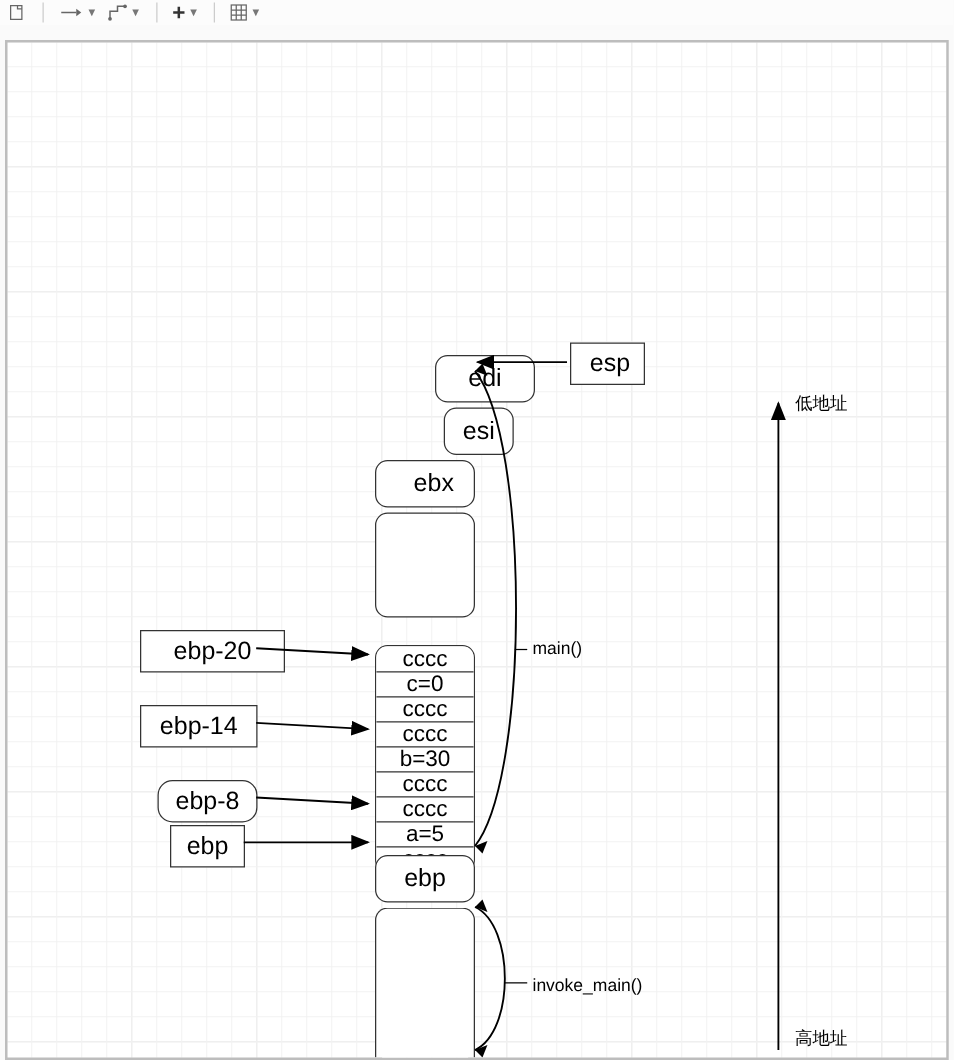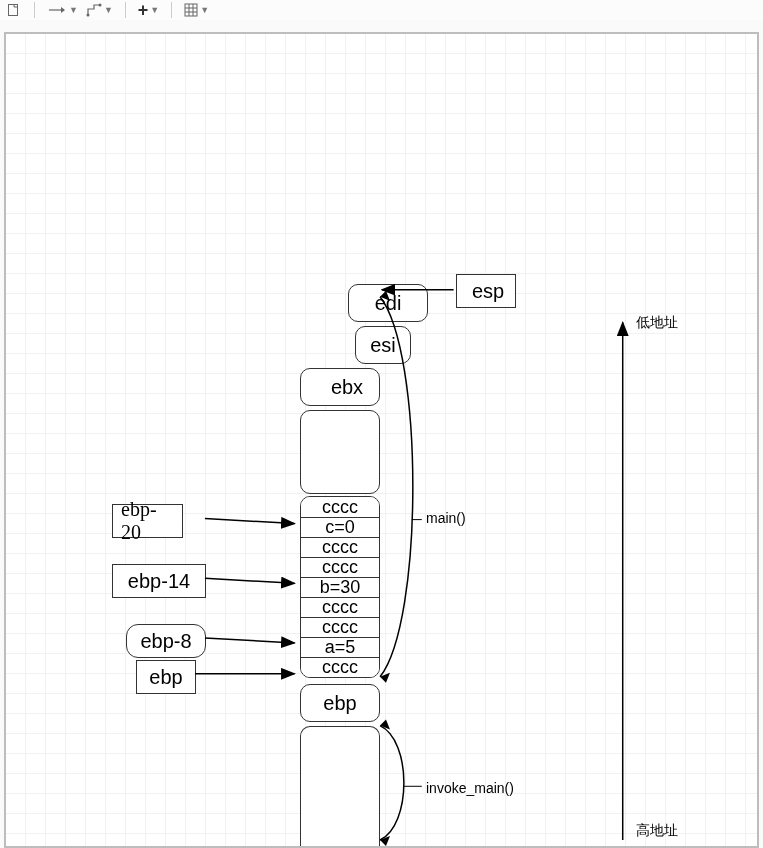--- a/index.html
+++ b/index.html
@@ -79,20 +79,21 @@
     border-top-right-radius: 10px;
     border-bottom-left-radius: 10px;
     border-bottom-right-radius: 10px;
   }
   .stackbox {
     position: absolute;
     border: 1.5px solid #333;
     border-radius: 10px;
     overflow: hidden;
     background: #fff;
+    margin-top: 20px;
   }
   .slot {
     position: static;
     border-top: 1.5px solid #333;
     height: 20px;
     width: 100%;
     font-size: 18px;
     background: #fff;
   }
   .slot:first-child { border-top: none; }
@@ -177,21 +178,21 @@
       <div class="slot">cccc</div>
       <div class="slot">cccc</div>
       <div class="slot">a=5</div>
       <div class="slot">cccc</div>
     </div>
 
     <div class="node" style="left:294px; top:650px; width:80px; height:38px;">ebp</div>
 
     <div class="node node-tall" style="left:294px; top:692px; width:80px; height:120px; border-bottom:none; border-bottom-left-radius:0; border-bottom-right-radius:0;"></div>
 
-    <div class="labelbox" style="left:106px; top:470px; width:71px;font-family:Liberation Serif, serif;">ebp-20</div>
+    <div class="labelbox" style="left:106px; top:470px; width:116px;">ebp-20</div>
     <div class="labelbox" style="left:106px; top:530px; width:94px;">ebp-14</div>
     <div class="labelbox" style="left:120px; top:590px; width:80px;border-radius:12px;">ebp-8</div>
     <div class="labelbox" style="left:130px; top:626px; width:60px;">ebp</div>
 
     <div class="textlabel" style="left:420px; top:476px;">main()</div>
     <div class="textlabel" style="left:420px; top:746px;">invoke_main()</div>
     <div class="textlabel" style="left:630px; top:280px;">低地址</div>
     <div class="textlabel" style="left:630px; top:788px;">高地址</div>
 
     <svg class="overlay" viewBox="0 0 755 816" preserveAspectRatio="none">

